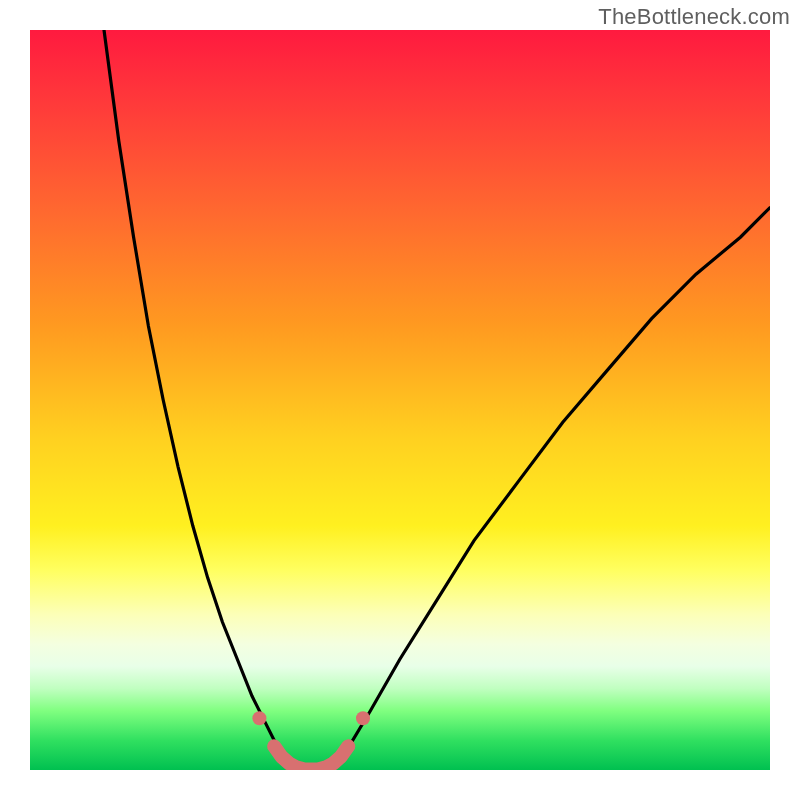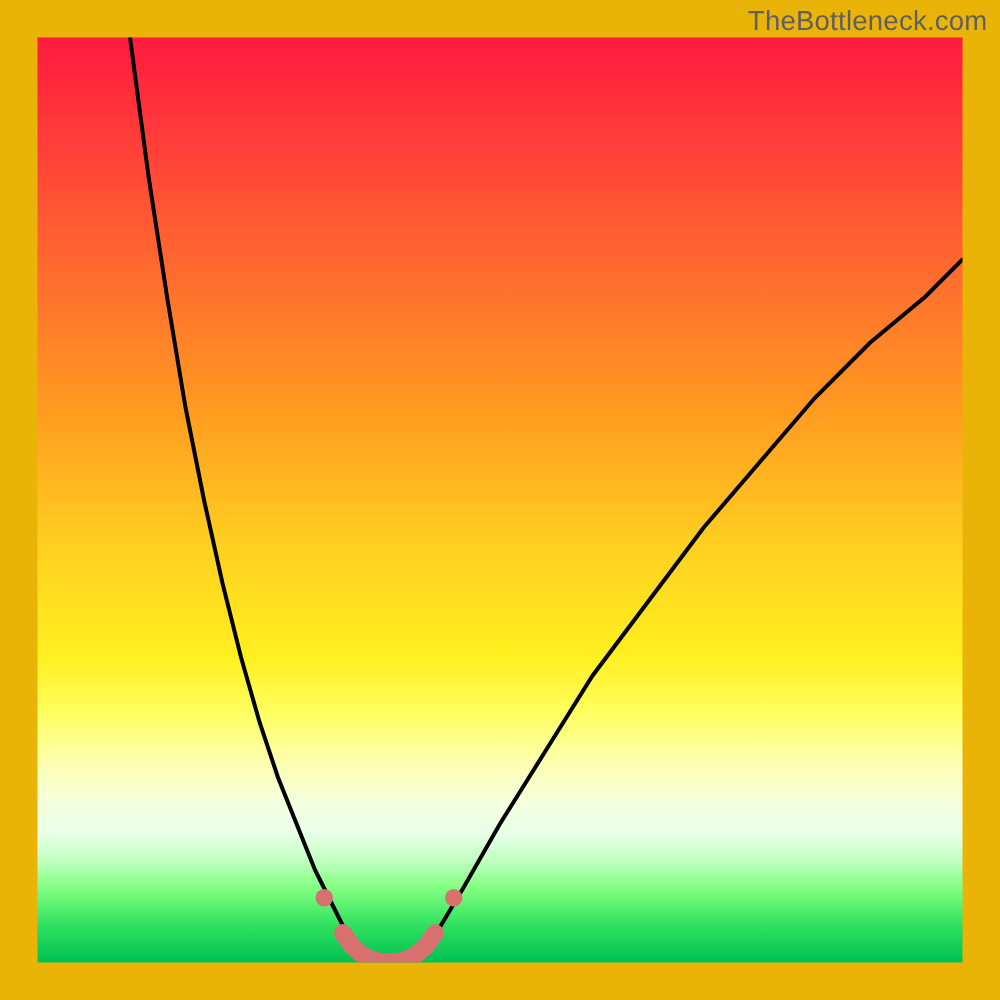--- a/index.html
+++ b/index.html
@@ -10,21 +10,21 @@
     overflow: hidden;
     background: #000;
     font-family: Arial, Helvetica, sans-serif;
   }
   .frame {
     position: absolute;
     left: 0;
     top: 0;
     width: 800px;
     height: 800px;
-    background: #eab308;
+    background: #ffffff;
   }
   .plot-area {
     position: absolute;
     left: 30px;
     top: 30px;
     width: 740px;
     height: 740px;
     background: linear-gradient(to bottom,
       #ff1a3f 0%,
       #ff3a3a 10%,

